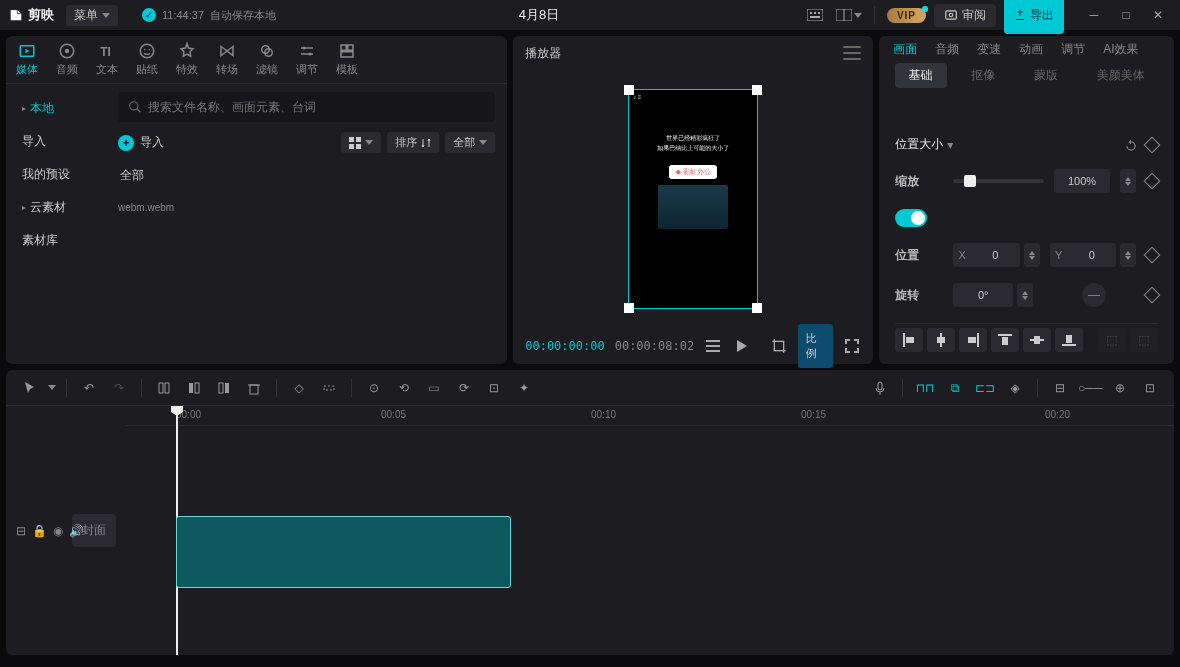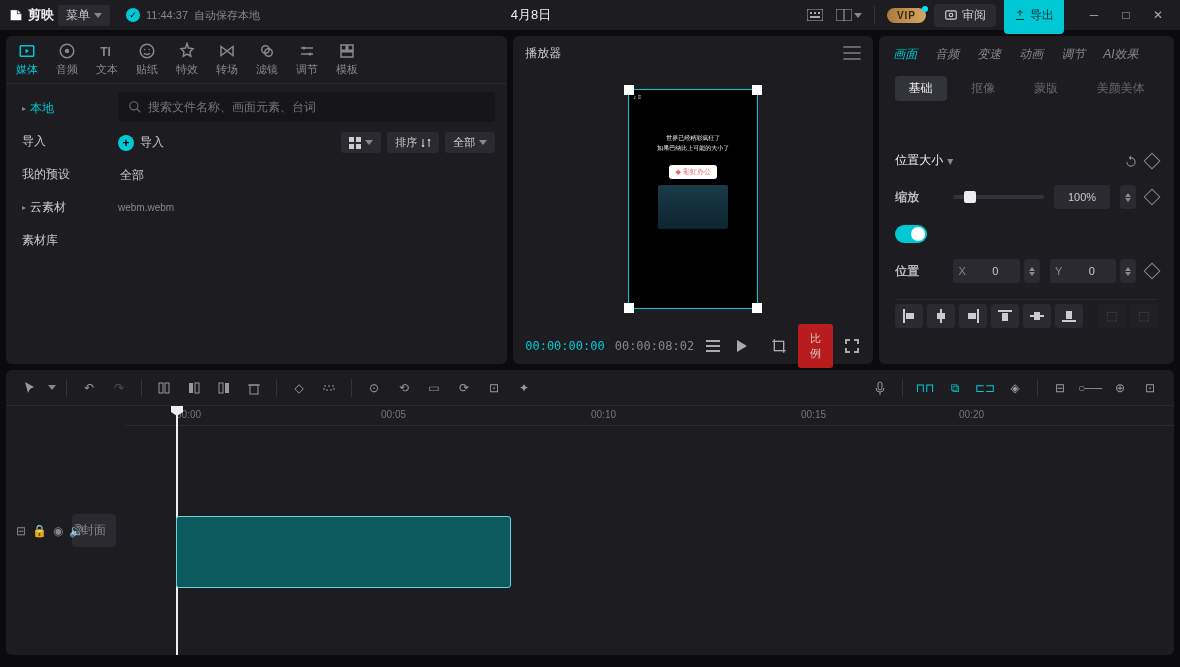--- a/index.html
+++ b/index.html
@@ -1,19 +1,19 @@
 <!DOCTYPE html>
 <html><head>
 <meta charset="utf-8">
 <style>
 * { margin:0; padding:0; box-sizing:border-box; font-family:"Microsoft YaHei",sans-serif; user-select:none; }
 body { background:#0b0b0d; width:1180px; height:667px; overflow:hidden; color:#ccc; font-size:12px; }
 
 
-.titlebar { height:30px; background:#1c1c21; display:flex; align-items:center; padding:0 8px; gap:4px; }
+.titlebar { height:30px; background:#1c1c21; display:flex; align-items:center; padding:0 8px; gap:12px; }
 .logo { display:flex; align-items:center; gap:4px; font-weight:bold; color:#eee; font-size:13px; }
 .logo svg { width:16px; height:16px; }
 .menu-btn { background:#2a2a30; padding:2px 8px; border-radius:3px; display:flex; align-items:center; gap:4px; cursor:pointer; font-size:12px; }
 .autosave { display:flex; align-items:center; gap:6px; color:#888; font-size:11px; margin-left:12px; }
 .autosave .dot { width:14px; height:14px; border-radius:50%; background:#00c8d4; display:flex; align-items:center; justify-content:center; color:#000; font-size:9px; }
 .title-center { flex:1; text-align:center; color:#eee; font-size:13px; }
 .title-right { display:flex; align-items:center; gap:8px; }
 .tb-icon { width:26px; height:20px; border-radius:3px; display:flex; align-items:center; justify-content:center; cursor:pointer; color:#aaa; }
 .vip { background:linear-gradient(90deg,#a97b3f,#d4a862); color:#3a2800; font-weight:bold; font-size:10px; padding:2px 10px; border-radius:10px; position:relative; letter-spacing:1px; }
 .vip::after { content:""; position:absolute; top:-2px; right:-2px; width:6px; height:6px; background:#00e5ff; border-radius:50%; }
@@ -70,26 +70,26 @@
 .corner-bl { bottom:-5px; left:-5px; }
 .frame-top { font-size:6px; color:#ccc; padding:4px; align-self:flex-start; }
 .frame-text { font-size:6px; color:#eee; text-align:center; margin-top:30px; line-height:1.6; }
 .frame-brand { margin-top:12px; background:#fff; border-radius:3px; padding:2px 6px; font-size:7px; color:#e66; display:flex; align-items:center; gap:2px; }
 .frame-img { margin-top:6px; width:70px; height:44px; background:linear-gradient(#1a3a4a,#0d252f); border-radius:2px; }
 .transport { height:36px; display:flex; align-items:center; padding:0 12px; gap:10px; }
 .tc-cur { color:#00c8d4; font-size:12px; font-family:monospace; }
 .tc-tot { color:#888; font-size:12px; font-family:monospace; }
 .spacer { flex:1; }
 .t-ico { width:20px; height:20px; display:flex; align-items:center; justify-content:center; cursor:pointer; color:#aaa; }
-.ratio-pill { background:#b91c1c; padding:7px 8px; border-radius:3px; font-size:11px; cursor:pointer;text-align:center; }
+.ratio-pill { background:#0c4a6e; padding:7px 8px; border-radius:3px; font-size:11px; cursor:pointer; }
 
 
 .right { width:300px; background:#1c1c21; border-radius:6px; display:flex; flex-direction:column; }
 .r-tabs { height:36px; display:flex; align-items:center; padding:0 14px; gap:18px; font-size:12px; }
-.r-tab { color:#888; cursor:pointer;font-style:italic; }
+.r-tab { color:#888; cursor:pointer; }
 .r-tab.active { color:#00c8d4; }
 .r-subtabs { height:32px; display:flex; align-items:center; justify-content:space-around; padding:0 10px; font-size:12px; }
 .r-sub { color:#666; cursor:pointer; padding:4px 14px; border-radius:4px; }
 .r-sub.active { background:#33333a; color:#eee; }
 .r-body { flex:1; padding:12px 16px; display:flex; flex-direction:column; gap:16px; }
 .sec-head { display:flex; align-items:flex-end; justify-content:space-between;margin-top:36px; }
 .sec-head .t { color:#eee; font-size:12px; display:flex; align-items:center; gap:4px; }
 .sec-head .acts { display:flex; gap:8px; color:#888; }
 .kf { width:12px; height:12px; transform:rotate(45deg); border:1.5px solid #888; cursor:pointer; }
 .row { display:flex; align-items:center; gap:10px; }
@@ -428,20 +428,34 @@
         <div class="xy-box">
           <div class="xy-lbl">Y</div>
           <div class="xy-val">0</div>
           <div class="stepper">
               <span class="up"></span>
               <span class="dn"></span>
             </div>
         </div>
         <div class="kf"></div>
       </div>
+      <div class="row">
+        <div class="lbl">旋转</div>
+        <div class="xy-box" style="flex:0 0 80px">
+          <div class="xy-val" style="border-radius:3px;margin:0">0°</div>
+          <div class="stepper">
+              <span class="up"></span>
+              <span class="dn"></span>
+            </div>
+        </div>
+        <div style="flex:1"></div>
+        <div class="rot-reset">—</div>
+        <div style="width:20px"></div>
+        <div class="kf"></div>
+      </div>
       <div class="align-row">
         <div class="align-btn">
             <svg width="14" height="14" viewBox="0 0 14 14">
               <line x1="2" y1="0" x2="2" y2="14" stroke="currentColor" stroke-width="2"></line>
               <rect x="4" y="4" width="8" height="6"></rect>
             </svg>
           </div>
         <div class="align-btn">
             <svg width="14" height="14" viewBox="0 0 14 14">
               <line x1="7" y1="0" x2="7" y2="14" stroke="currentColor" stroke-width="2"></line>
@@ -557,19 +571,19 @@
         <span>🔊</span>
       </div>
       <div class="cover-btn">封面</div>
     </div>
     <div class="tl-tracks">
       <div class="ruler">
         <span class="tick" style="left:50px">00:00</span>
         <span class="tick" style="left:255px">00:05</span>
         <span class="tick" style="left:465px">00:10</span>
         <span class="tick" style="left:675px">00:15</span>
-        <span class="tick" style="left:833px">00:20</span>
+        <span class="tick" style="left:919px">00:20</span>
       </div>
       <div class="playhead"></div>
       <div class="clip"></div>
     </div>
   </div>
 </div>
 
 </body></html>

